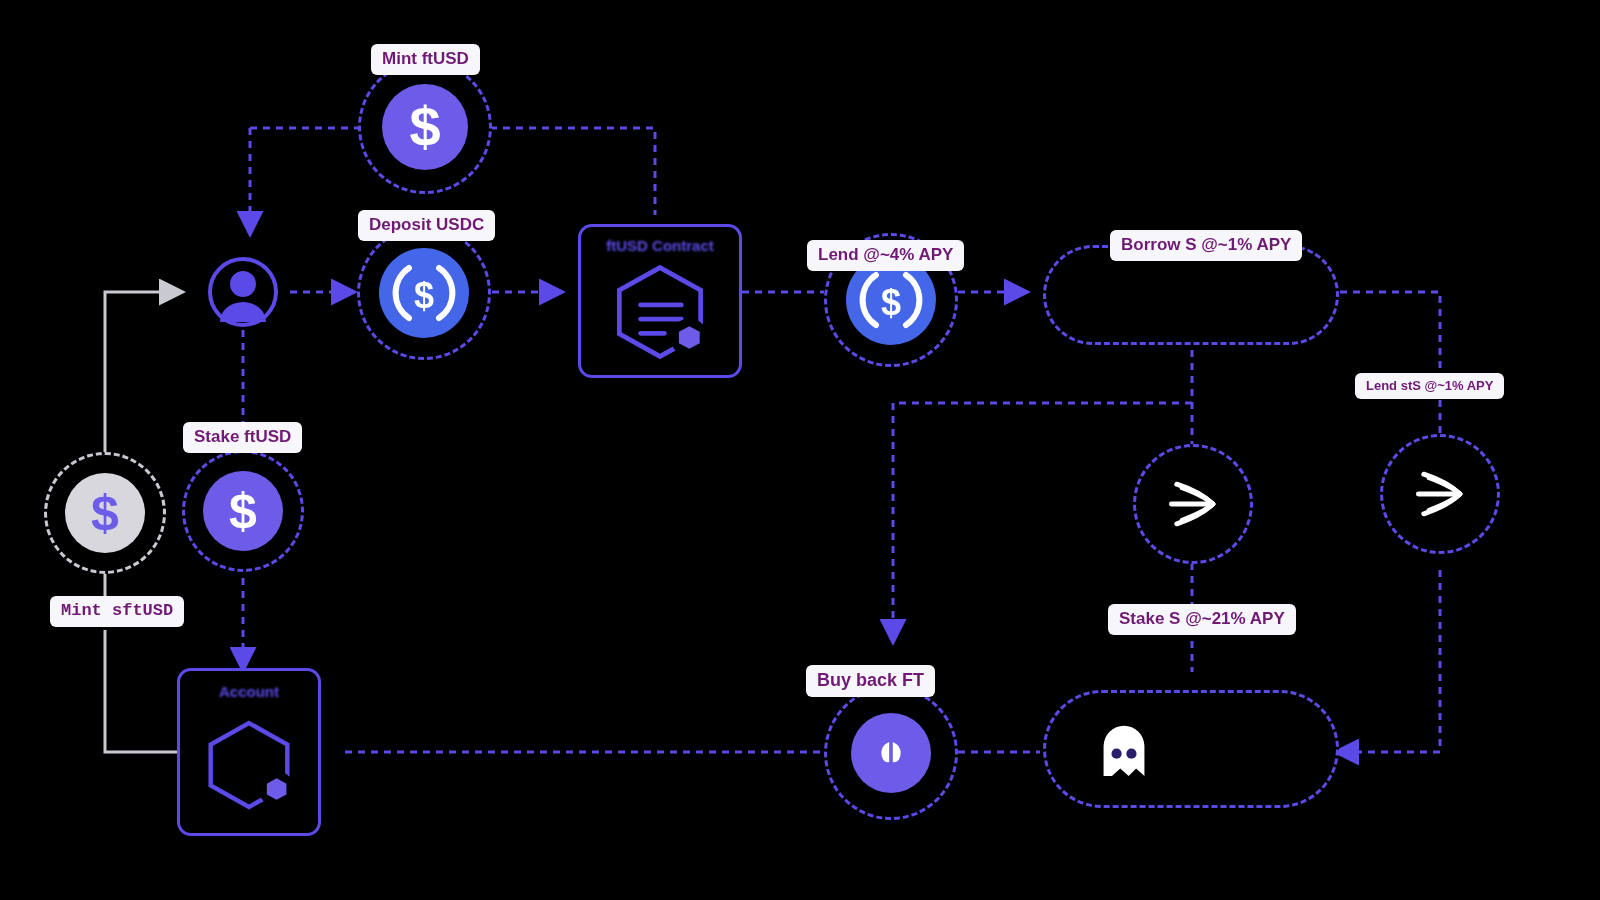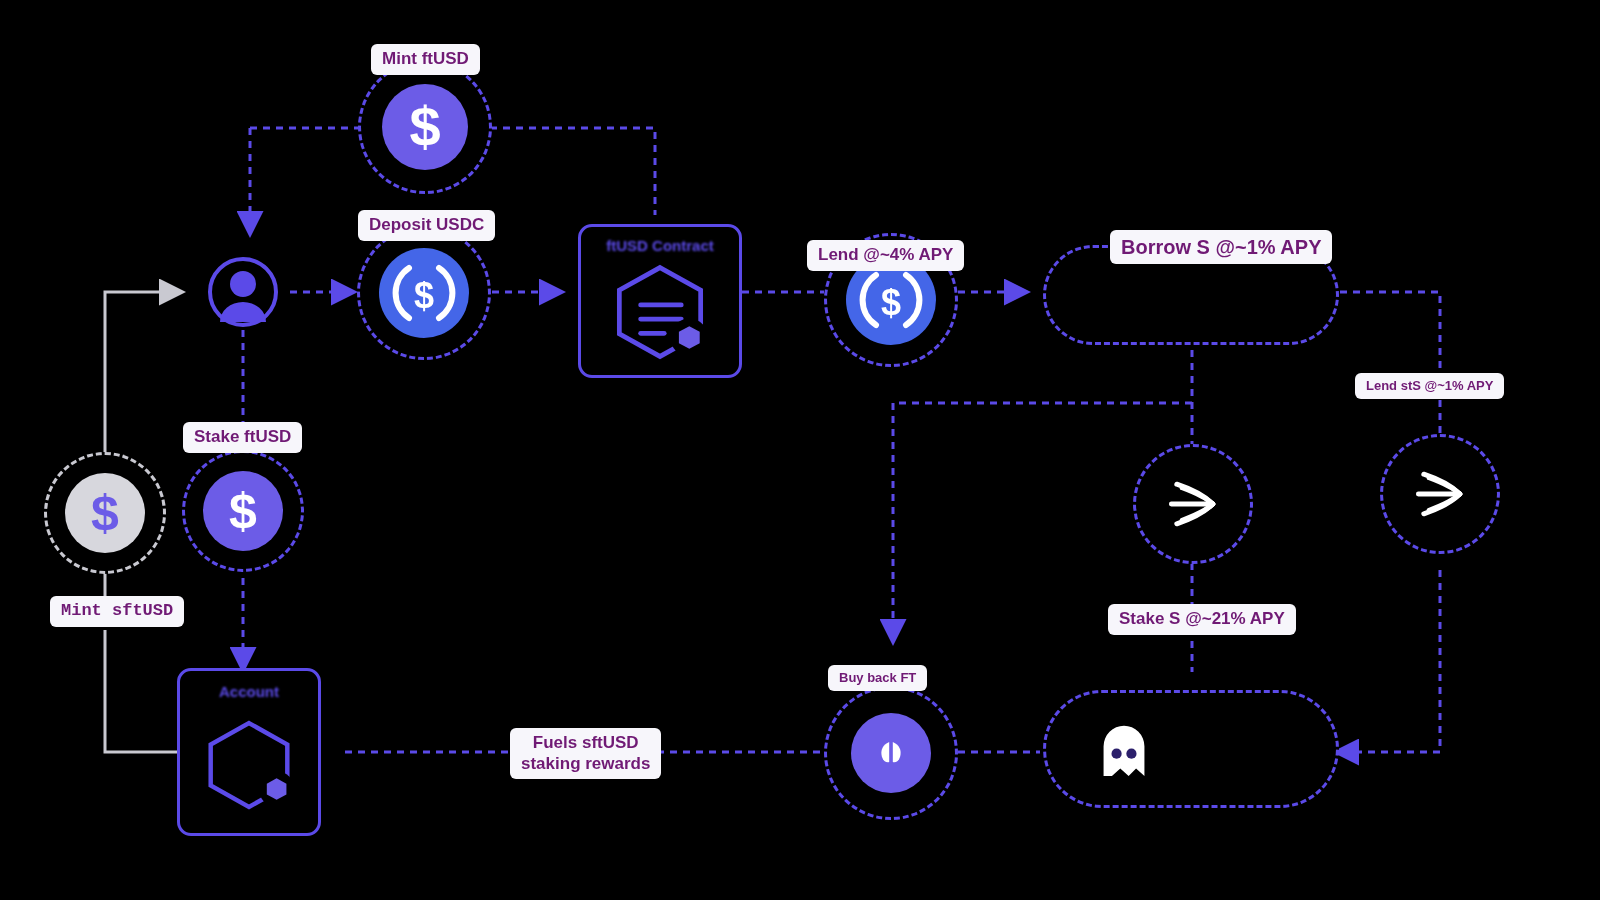--- a/index.html
+++ b/index.html
@@ -193,28 +193,26 @@
       <polygon points="86,70 97,76 97,88 86,94 75,88 75,76" fill="#6c5ce7"></polygon>
     </svg>
   </div>
 
   <div class="lbl" style="left:371px;top:44px;font-size:17px;">Mint ftUSD</div>
 
   <div class="lbl" style="left:358px;top:210px;font-size:17px;">Deposit USDC</div>
 
   <div class="lbl" style="left:807px;top:219px;font-size:17px;margin-top:21px;">Lend @~4% APY</div>
 
-  <div class="lbl" style="left:1110px;top:230px;font-size:20px;">Borrow S @~1% APY</div>
+  <div class="lbl" style="left:1110px;top:230px;font-size:17px;">Borrow S @~1% APY</div>
 
   <div class="lbl" style="left:1355px;top:373px;font-size:13px;">Lend stS @~1% APY</div>
 
   <div class="lbl" style="left:1108px;top:604px;font-size:17px;">Stake S @~21% APY</div>
 
   <div class="lbl" style="left:183px;top:386px;font-size:17px;margin-top:36px;">Stake ftUSD</div>
 
   <div class="lbl" style="left:50px;top:596px;font-size:17px;font-family:Liberation Mono, monospace;">Mint sftUSD</div>
 
-  <div class="lbl" style="left:828px;top:665px;font-size:13px;">Buy back FT</div>
-
-  <div class="lbl" style="left:510px;top:728px;font-size:17px;">Fuels sftUSD
-staking rewards</div>
+  <div class="lbl" style="left:806px;top:665px;font-size:18px;">Buy back FT</div>
+
 
 </div>
 
 </body></html>

